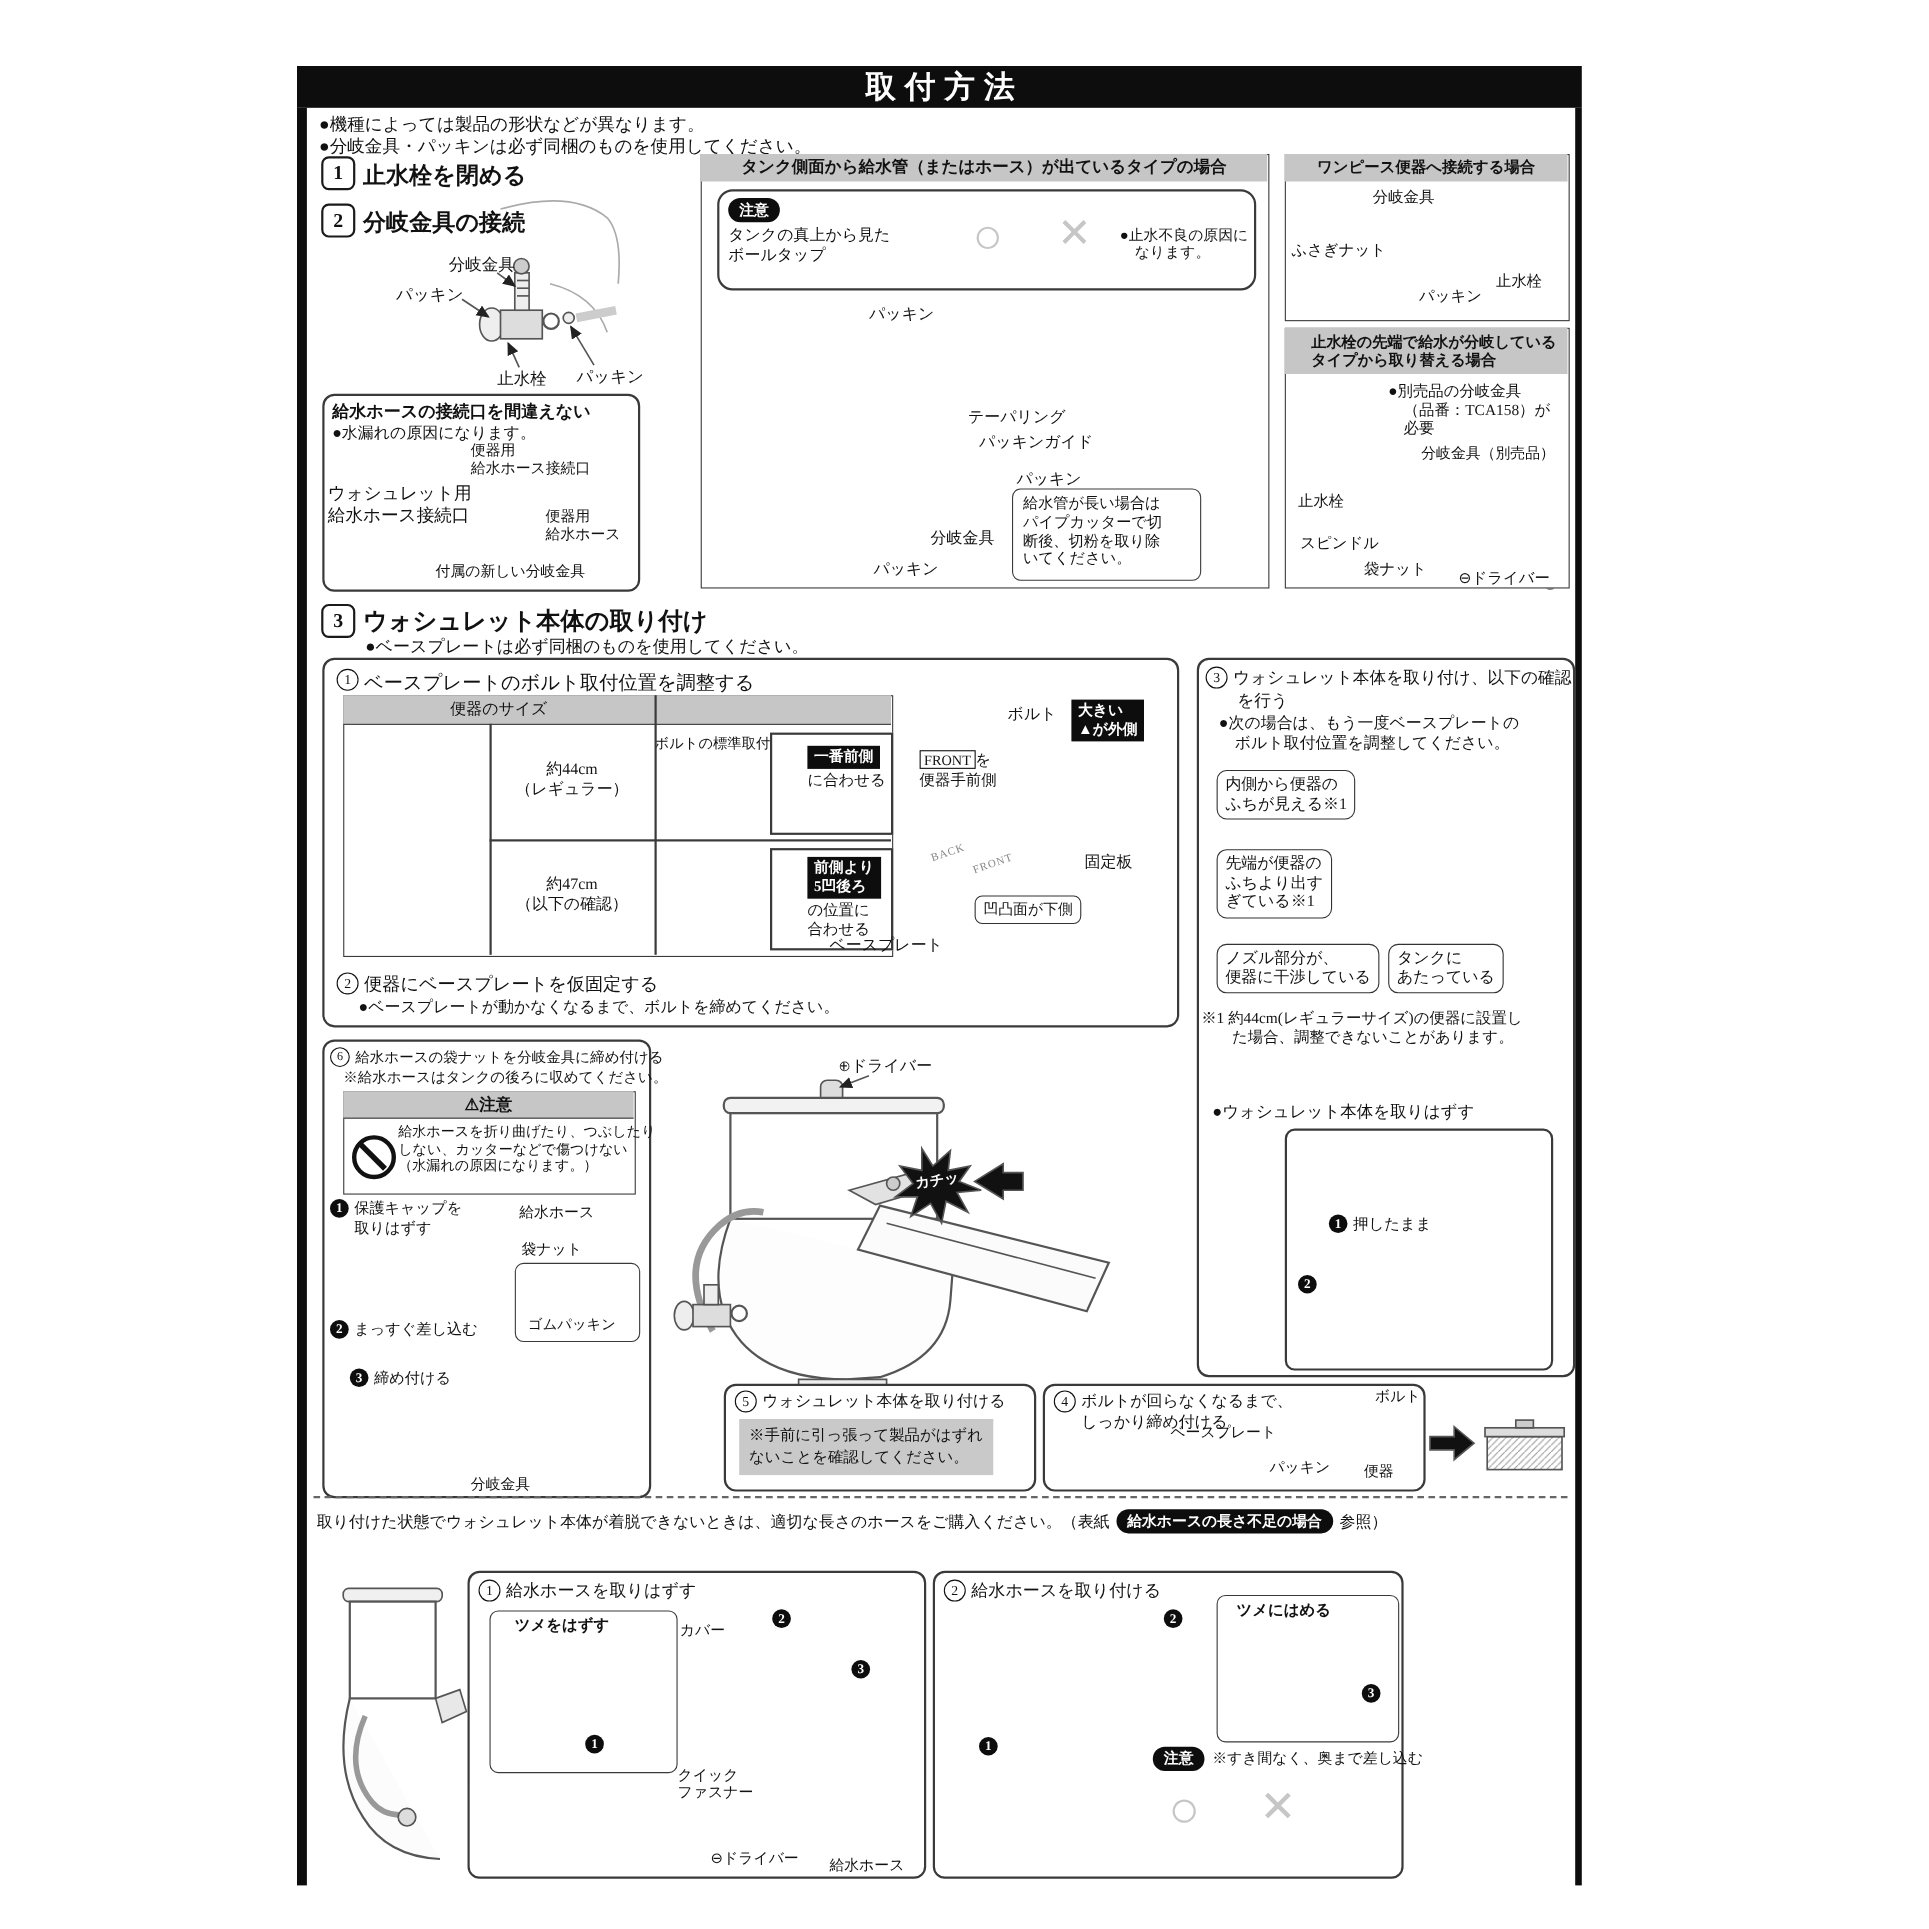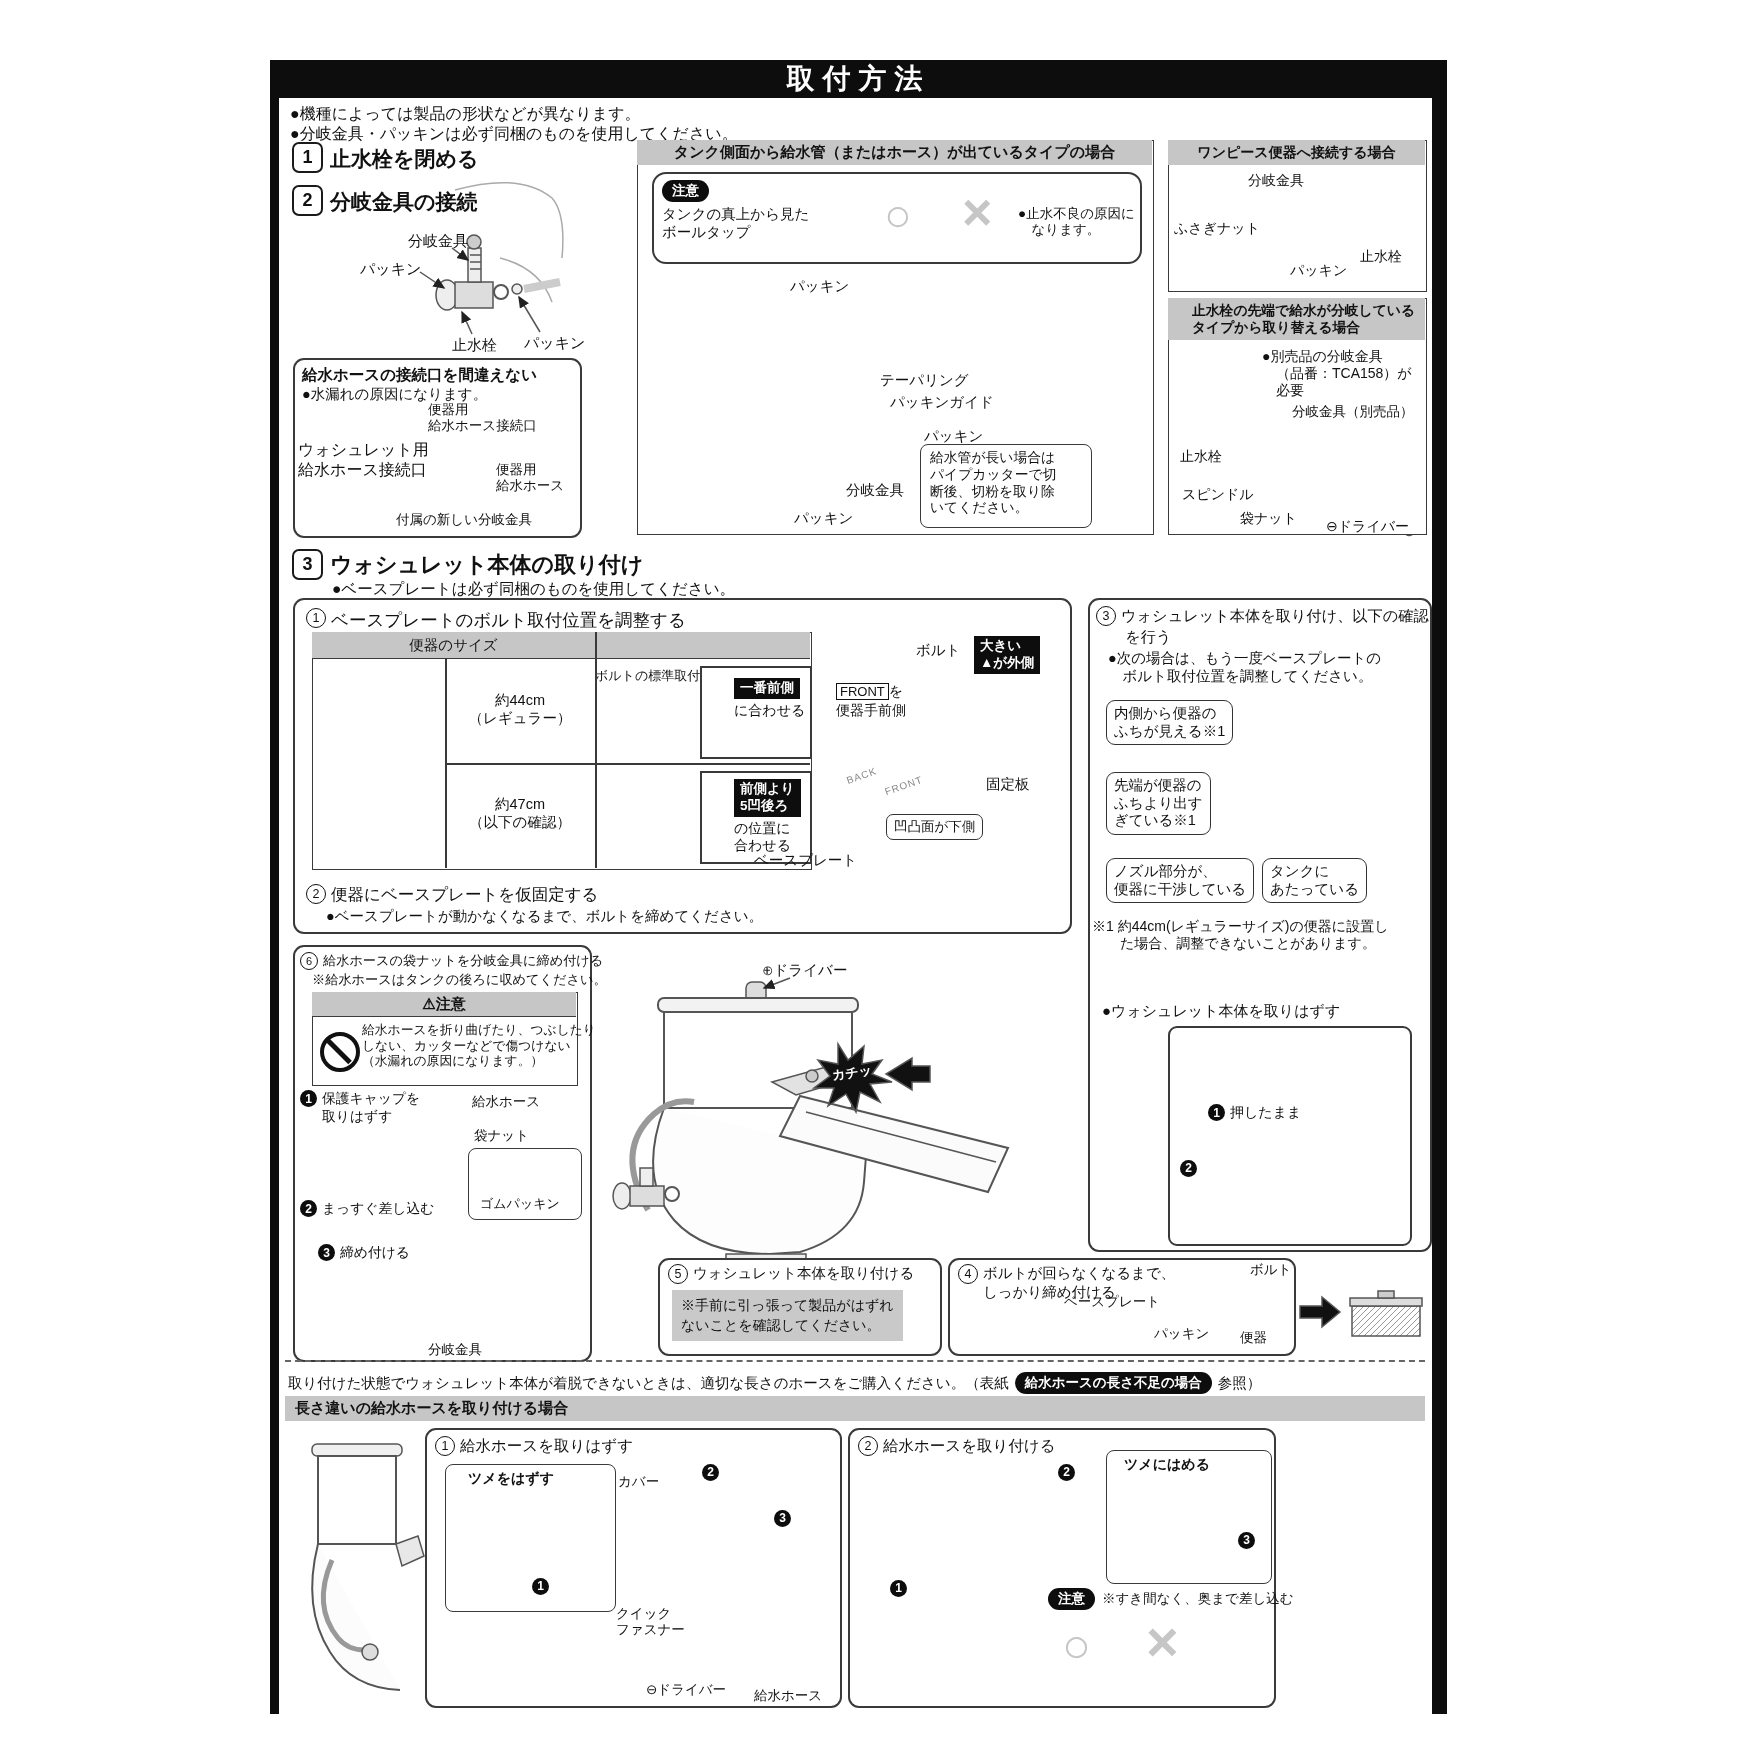--- a/index.html
+++ b/index.html
@@ -1,17 +1,17 @@
 <!DOCTYPE html>
 <html><head>
 <meta charset="utf-8">
 <style>
   html,body { margin:0; padding:0; background:#fff; }
-  .canvas { position:relative; width:1754px; height:1754px; background:#fff;
-            font-family:Liberation Sans, sans-serif; color:#111; overflow:hidden; }
+  .canvas { position:relative; width:1438px; height:1754px; background:#fff;
+            font-family:Liberation Serif, serif; color:#111; overflow:hidden; }
   .abs { position:absolute; }
   .lbl { position:absolute; font-size:15px; line-height:1.22; white-space:pre; color:#111; }
   .bold { font-weight:bold; }
   .hdr-black { position:absolute; background:#0d0d0d; color:#fff; display:flex; align-items:center;
                justify-content:center; font-weight:bold; font-size:28px; letter-spacing:8px; }
   .vbar { position:absolute; background:#0d0d0d; }
   .box-sq { position:absolute; border:1.8px solid #3a3a3a; background:#fff; }
   .rbox { position:absolute; border:2px solid #3a3a3a; border-radius:11px; background:#fff; }
   .grey-hdr { position:absolute; background:#c6c6c6; font-weight:bold; display:flex; align-items:center;
               justify-content:center; font-size:15px; white-space:pre; line-height:1.25; }
@@ -576,21 +576,20 @@
   <div class="lbl" style="left:1064px;top:1294px;font-size:13.5px">ベースプレート</div>
   <div class="lbl" style="left:1154px;top:1326px;font-size:13.5px">パッキン</div>
   <div class="lbl" style="left:1240px;top:1330px;font-size:13.5px">便器</div>
 
   <div class="dash" style="left:285px;top:1360px;width:1140px"></div>
   <div class="abs" style="left:288px;top:1372px;width:1140px;display:flex;align-items:center;gap:6px;font-size:14.5px;white-space:pre">
     <span>取り付けた状態でウォシュレット本体が着脱できないときは、適切な長さのホースをご購入ください。（表紙</span>
     <span class="badge-pill">給水ホースの長さ不足の場合</span>
     <span>参照）</span>
   </div>
-  <div class="abs" style="left:285px;top:1396px;width:1140px;height:25px;background:#c6c6c6;display:flex;align-items:center;font-weight:bold;font-size:15px;padding-left:10px;box-sizing:border-box">長さ違いの給水ホースを取り付ける場合</div>
 
   <div class="rbox" style="left:425px;top:1428px;width:413px;height:276px"></div>
   <div class="titleflex" style="left:435px;top:1436px;font-size:15.5px">
     <span class="cnum">1</span>
     <span>給水ホースを取りはずす</span>
   </div>
   <div class="rbox" style="left:445px;top:1464px;width:169px;height:146px;border-radius:8px;border-width:1.6px"></div>
   <div class="lbl bold" style="left:468px;top:1470px;font-size:14px">ツメをはずす</div>
   <div class="abs" style="left:532px;top:1576px"><span class="mk">1</span></div>
   <div class="lbl" style="left:618px;top:1474px;font-size:13.5px">カバー</div>

